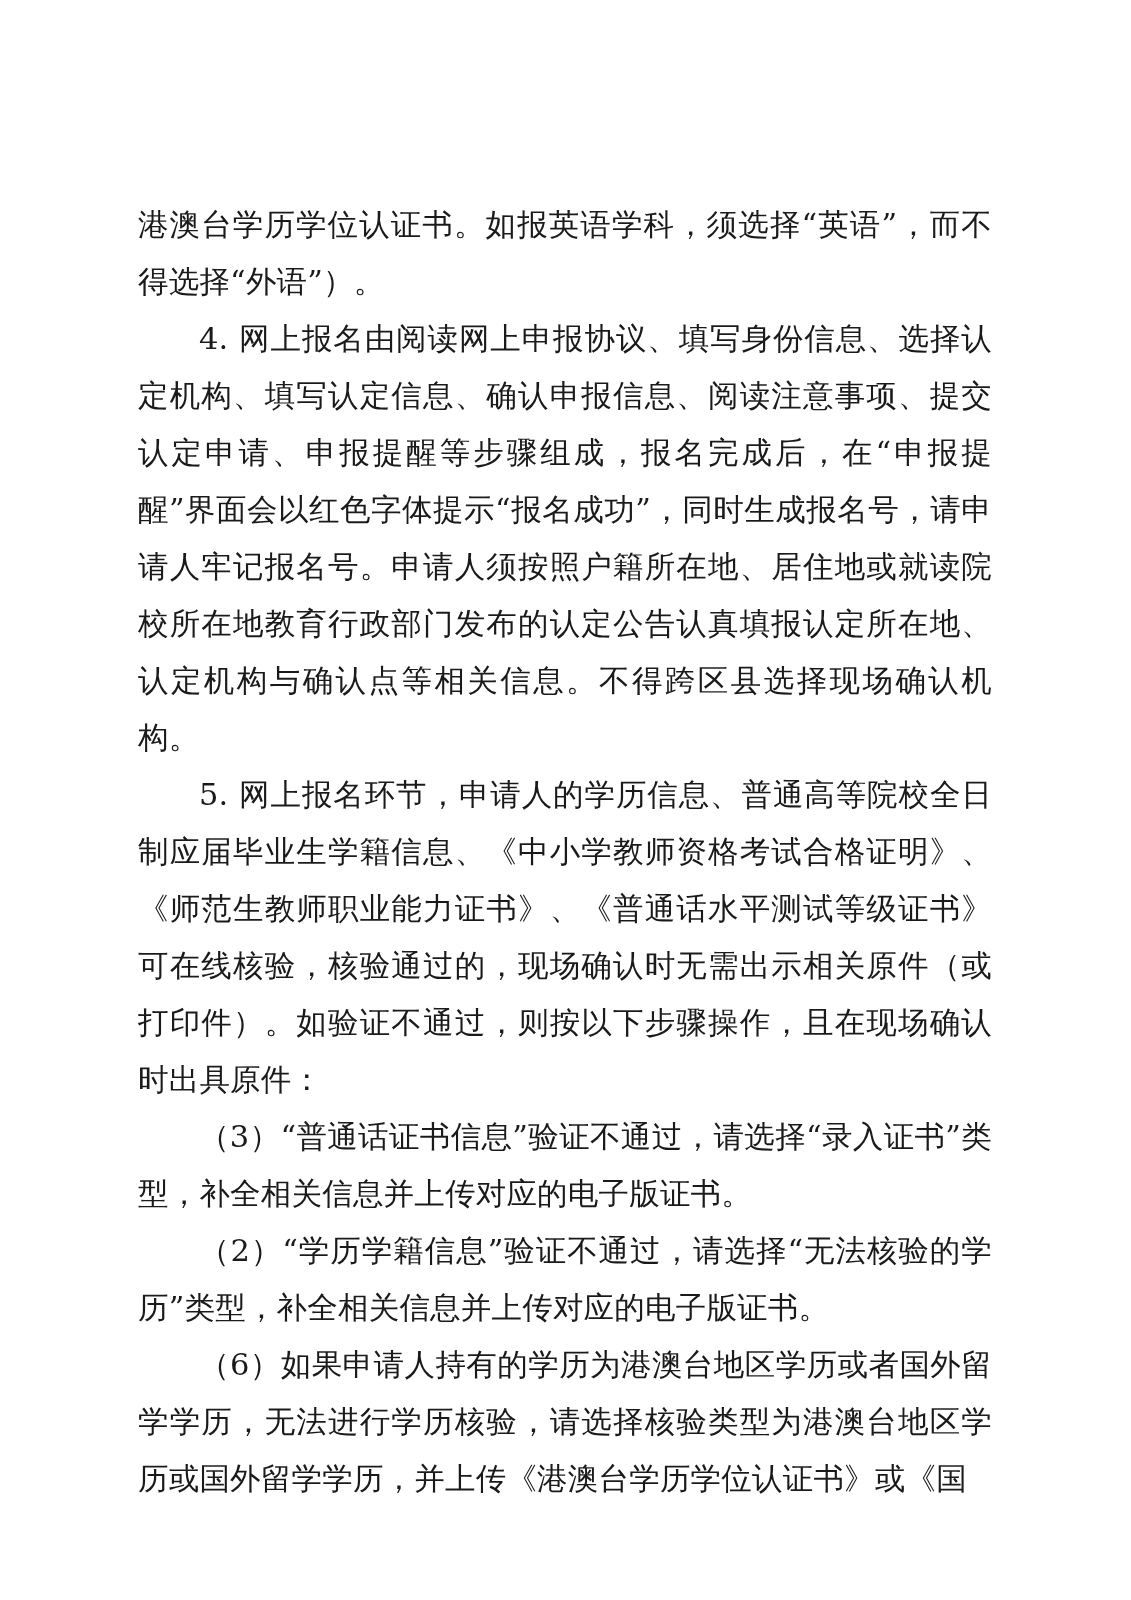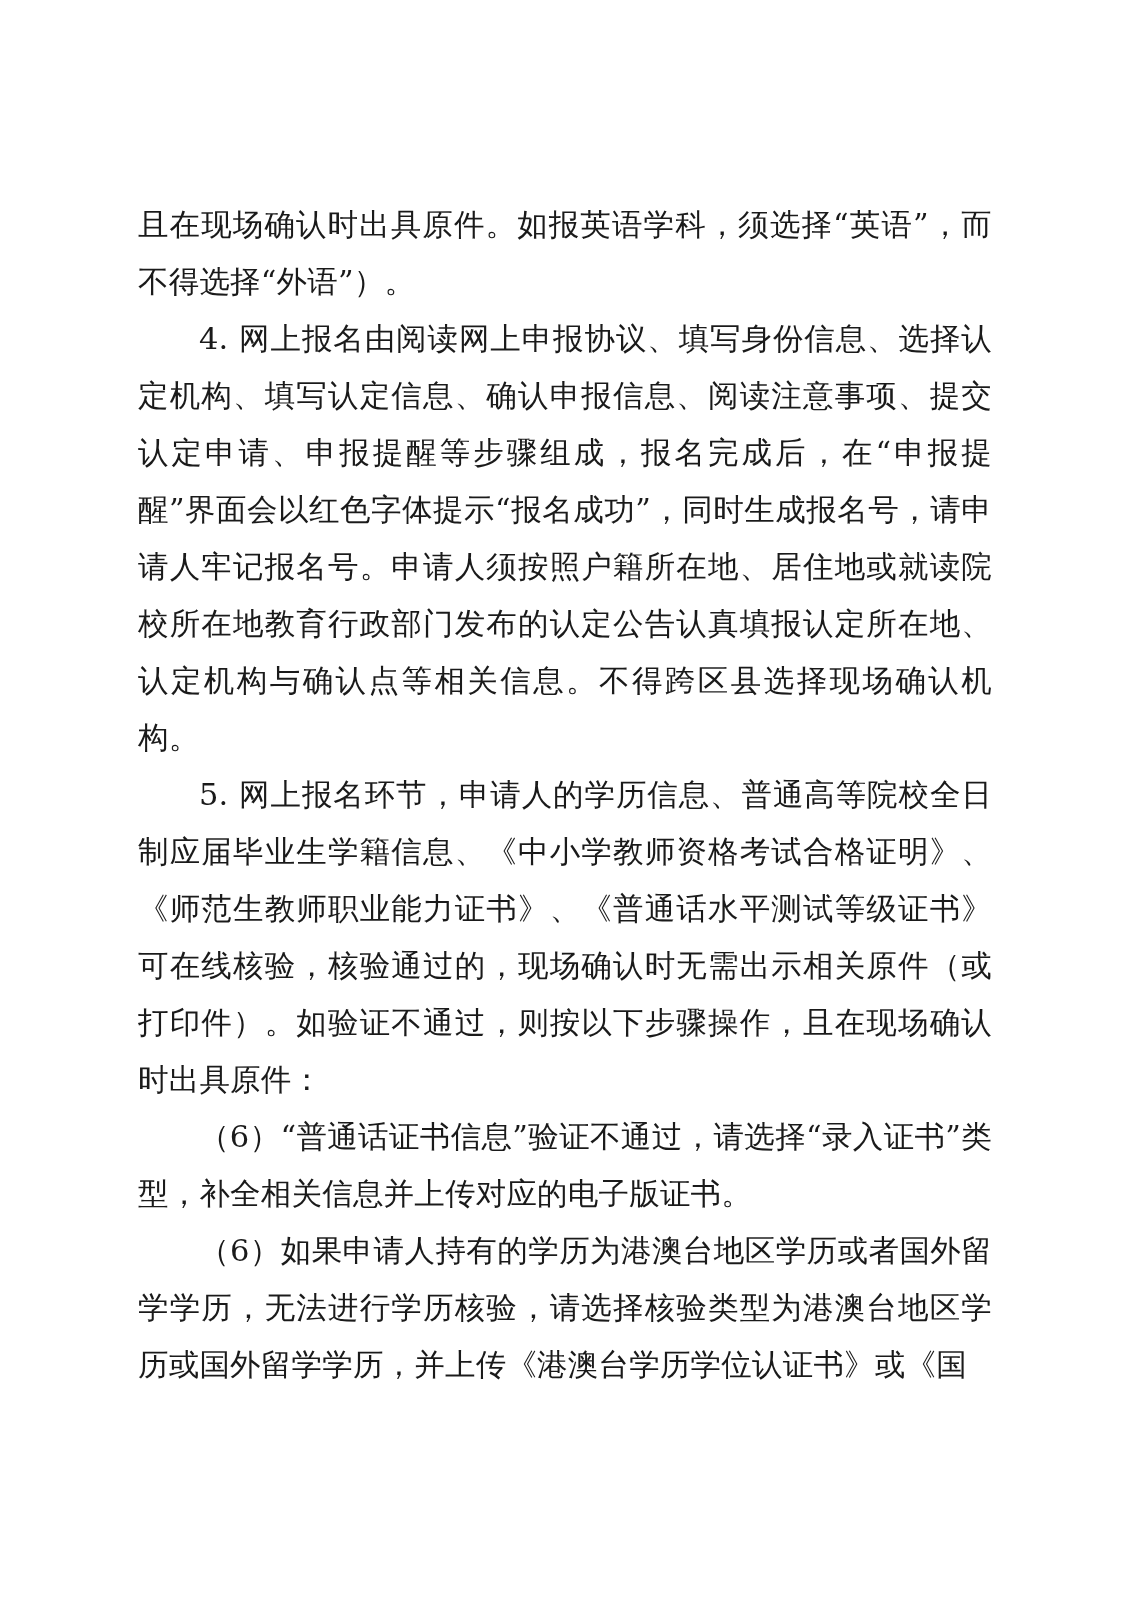--- a/index.html
+++ b/index.html
@@ -34,19 +34,20 @@
   }
   p.indent {
     text-indent: 2em;
   }
 </style>
 </head>
 <body>
 
 <div class="page">
   <div class="content">
-    <p>且在现场确认时出具原件。如报英语学科，须选择“英语”，而不得选择“外语”）。</p>
+    <p>港澳台学历学位认证书。如报英语学科，须选择“英语”，而不得选择“外语”）。</p>
     <p class="indent">4. 网上报名由阅读网上申报协议、填写身份信息、选择认定机构、填写认定信息、确认申报信息、阅读注意事项、提交认定申请、申报提醒等步骤组成，报名完成后，在“申报提醒”界面会以红色字体提示“报名成功”，同时生成报名号，请申请人牢记报名号。申请人须按照户籍所在地、居住地或就读院校所在地教育行政部门发布的认定公告认真填报认定所在地、认定机构与确认点等相关信息。不得跨区县选择现场确认机构。</p>
     <p class="indent">5. 网上报名环节，申请人的学历信息、普通高等院校全日制应届毕业生学籍信息、《中小学教师资格考试合格证明》、《师范生教师职业能力证书》、《普通话水平测试等级证书》可在线核验，核验通过的，现场确认时无需出示相关原件（或打印件）。如验证不通过，则按以下步骤操作，且在现场确认时出具原件：</p>
-    <p class="indent">（6）“普通话证书信息”验证不通过，请选择“录入证书”类型，补全相关信息并上传对应的电子版证书。</p>
+    <p class="indent">（3）“普通话证书信息”验证不通过，请选择“录入证书”类型，补全相关信息并上传对应的电子版证书。</p>
+    <p class="indent">（2）“学历学籍信息”验证不通过，请选择“无法核验的学历”类型，补全相关信息并上传对应的电子版证书。</p>
     <p class="indent">（6）如果申请人持有的学历为港澳台地区学历或者国外留学学历，无法进行学历核验，请选择核验类型为港澳台地区学历或国外留学学历，并上传《港澳台学历学位认证书》或《国</p>
   </div>
 </div>
 
 </body></html>

